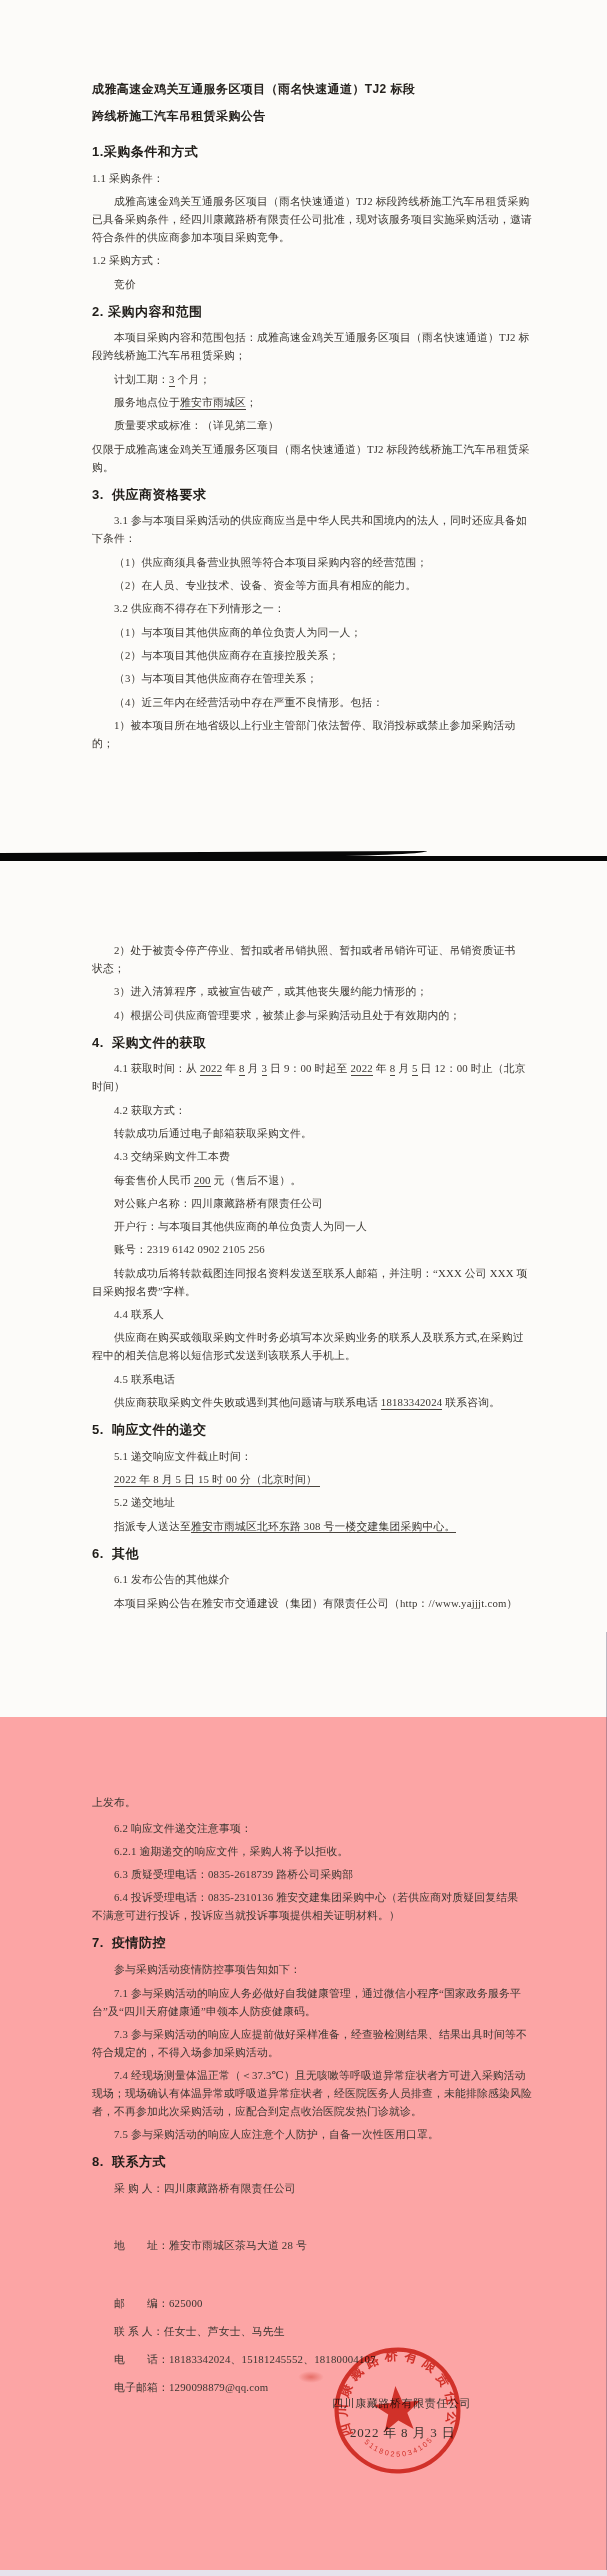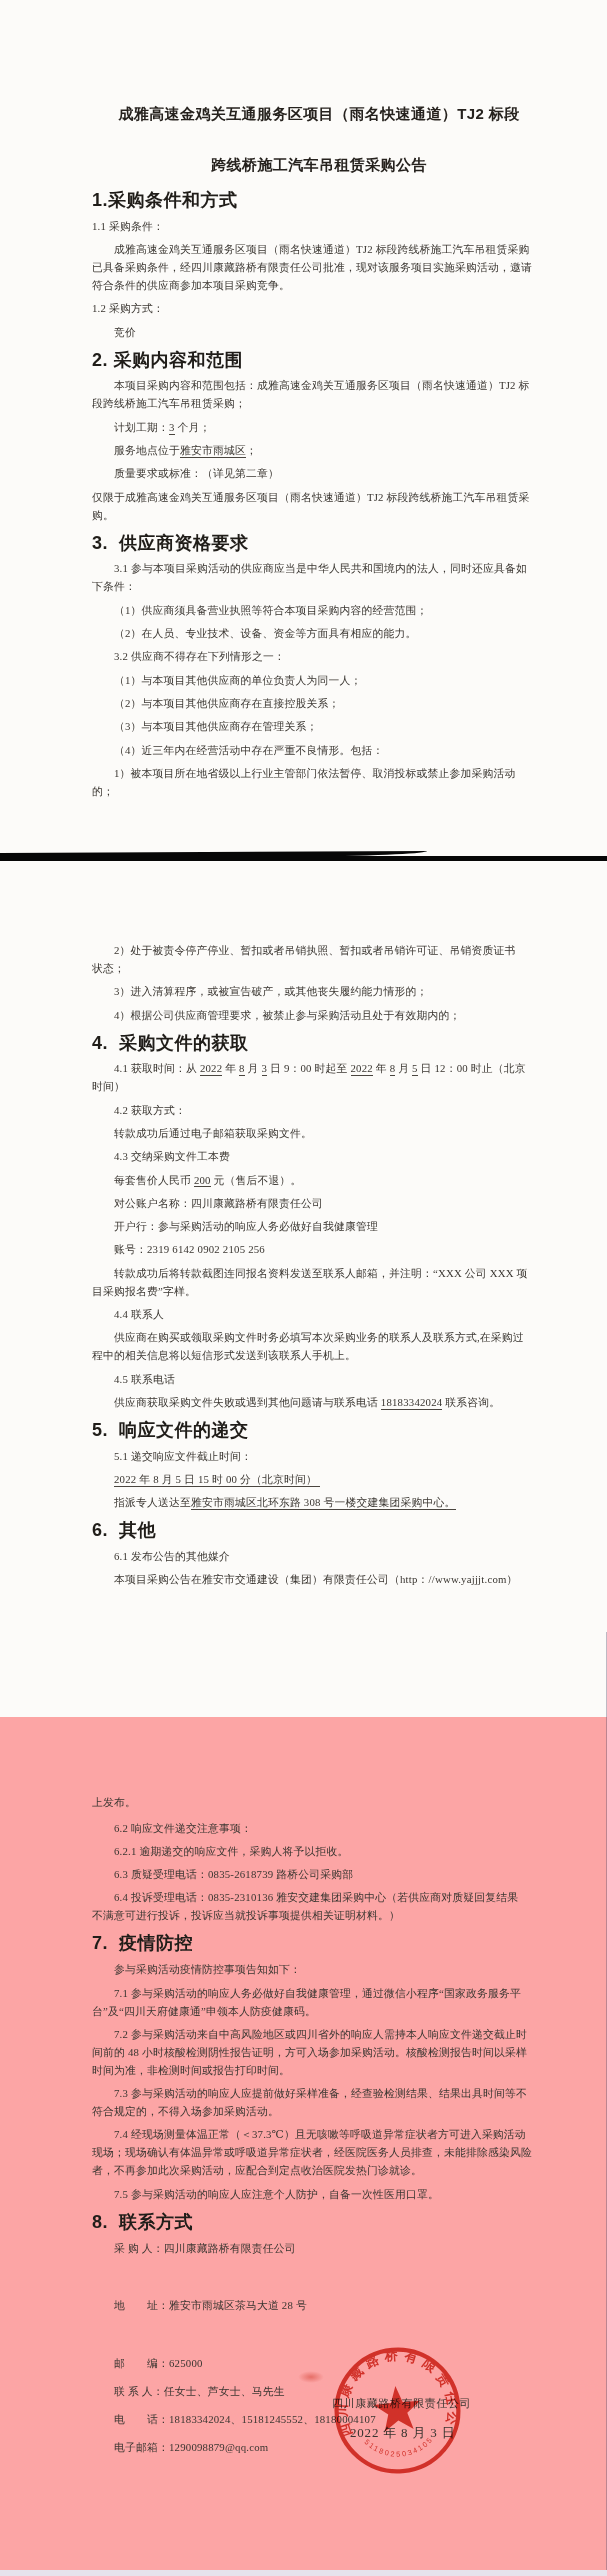--- a/index.html
+++ b/index.html
@@ -10,25 +10,25 @@
   .page2{top:862px;height:855px;background:#fcfbf9;text-decoration:underline;}
   .page3{top:1717px;height:859px;background:#fca5a5;}
   .content{position:absolute;left:92px;right:61px;}
   .page1 .content{top:76px;}
   .page2 .content{top:79px;}
   .page3 .content{top:76px;}
   .block{margin:0 0 5.3px 0;}
   .line{line-height:18px;font-size:10.8px;letter-spacing:0.2px;white-space:pre;}
   .ind{padding-left:22px;}
   .tblk{margin:0 0 12px 0;}
-  .tblk .line{text-align:center;font-family:"Liberation Sans","DejaVu Sans",sans-serif;
-              font-weight:700;font-size:15px;line-height:27px;color:#26221e;letter-spacing:0.4px;margin-top:24px;}
+  .tblk .line{text-align:left;font-family:"Liberation Sans","DejaVu Sans",sans-serif;
+              font-weight:700;font-size:12px;line-height:27px;color:#26221e;letter-spacing:0.4px;}
   .hblk{margin:9px 0 6.8px 0;}
   .hblk .line{font-family:"Liberation Sans","DejaVu Sans",sans-serif;font-weight:700;
-              font-size:18px;line-height:20px;color:#201d19;letter-spacing:0.5px;}
+              font-size:13px;line-height:20px;color:#201d19;letter-spacing:0.5px;}
   .u{border-bottom:0.8px solid #4a453f;padding-bottom:0.8px;}
   
   .top-smudge{position:absolute;left:42px;top:0;width:97px;height:3px;background:#141414;
               border-radius:1.5px;transform:rotate(-.6deg);}
   .separator{position:absolute;left:0;top:856px;width:607px;height:4.6px;background:#070707;}
   .separator-bump{position:absolute;left:-6px;top:852px;width:433px;height:8.3px;background:#070707;
                   border-radius:0 0 100% 6px / 0 0 100% 70%;transform:rotate(-.25deg);}
   .right-edge{position:absolute;right:0;top:1632px;width:1.5px;height:944px;background:rgba(86,80,108,.38);}
   .bottom-strip{position:absolute;left:0;top:2570px;width:607px;height:6px;background:#e6e3ec;}
   
@@ -163,21 +163,21 @@
         <div class="block pblk">
           <div class="line ind">4.3 交纳采购文件工本费</div>
         </div>
         <div class="block pblk">
           <div class="line ind"><span class="">每套售价人民币 </span><span class="u">200</span><span class=""> 元（售后不退）。</span></div>
         </div>
         <div class="block pblk">
           <div class="line ind">对公账户名称：四川康藏路桥有限责任公司</div>
         </div>
         <div class="block pblk">
-          <div class="line ind">开户行：参与采购活动的响应人务必做好自我健康管理</div>
+          <div class="line ind">开户行：与本项目其他供应商的单位负责人为同一人</div>
         </div>
         <div class="block pblk">
           <div class="line ind">账号：2319 6142 0902 2105 256</div>
         </div>
         <div class="block pblk">
           <div class="line ind">转款成功后将转款截图连同报名资料发送至联系人邮箱，并注明：“XXX 公司 XXX 项</div>
           <div class="line">目采购报名费”字样。</div>
         </div>
         <div class="block pblk">
           <div class="line ind">4.4 联系人</div>
@@ -193,20 +193,23 @@
           <div class="line ind"><span class="">供应商获取采购文件失败或遇到其他问题请与联系电话 </span><span class="u">18183342024</span><span class=""> 联系咨询。</span></div>
         </div>
         <div class="block hblk">
           <div class="line">5.  响应文件的递交</div>
         </div>
         <div class="block pblk">
           <div class="line ind">5.1 递交响应文件截止时间：</div>
         </div>
         <div class="block pblk">
           <div class="line ind"><span class="u">2022 年 8 月 5 日 15 时 00 分（北京时间） </span></div>
+        </div>
+        <div class="block pblk">
+          <div class="line ind">5.2 递交地址</div>
         </div>
         <div class="block pblk">
           <div class="line ind"><span class="">指派专人送达至</span><span class="u">雅安市雨城区北环东路 308 号一楼交建集团采购中心。</span></div>
         </div>
         <div class="block hblk">
           <div class="line">6.  其他</div>
         </div>
         <div class="block pblk">
           <div class="line ind">6.1 发布公告的其他媒介</div>
         </div>
@@ -236,25 +239,20 @@
         </div>
         <div class="block hblk">
           <div class="line">7.  疫情防控</div>
         </div>
         <div class="block pblk">
           <div class="line ind">参与采购活动疫情防控事项告知如下：</div>
         </div>
         <div class="block pblk">
           <div class="line ind">7.1 参与采购活动的响应人务必做好自我健康管理，通过微信小程序“国家政务服务平</div>
           <div class="line">台”及“四川天府健康通”申领本人防疫健康码。</div>
-        </div>
-        <div class="block pblk">
-          <div class="line ind">7.2 参与采购活动来自中高风险地区或四川省外的响应人需持本人响应文件递交截止时</div>
-          <div class="line">间前的 48 小时核酸检测阴性报告证明，方可入场参加采购活动。核酸检测报告时间以采样</div>
-          <div class="line">时间为准，非检测时间或报告打印时间。</div>
         </div>
         <div class="block pblk">
           <div class="line ind">7.3 参与采购活动的响应人应提前做好采样准备，经查验检测结果、结果出具时间等不</div>
           <div class="line">符合规定的，不得入场参加采购活动。</div>
         </div>
         <div class="block pblk">
           <div class="line ind">7.4 经现场测量体温正常（＜37.3℃）且无咳嗽等呼吸道异常症状者方可进入采购活动</div>
           <div class="line">现场；现场确认有体温异常或呼吸道异常症状者，经医院医务人员排查，未能排除感染风险</div>
           <div class="line">者，不再参加此次采购活动，应配合到定点收治医院发热门诊就诊。</div>
         </div>

